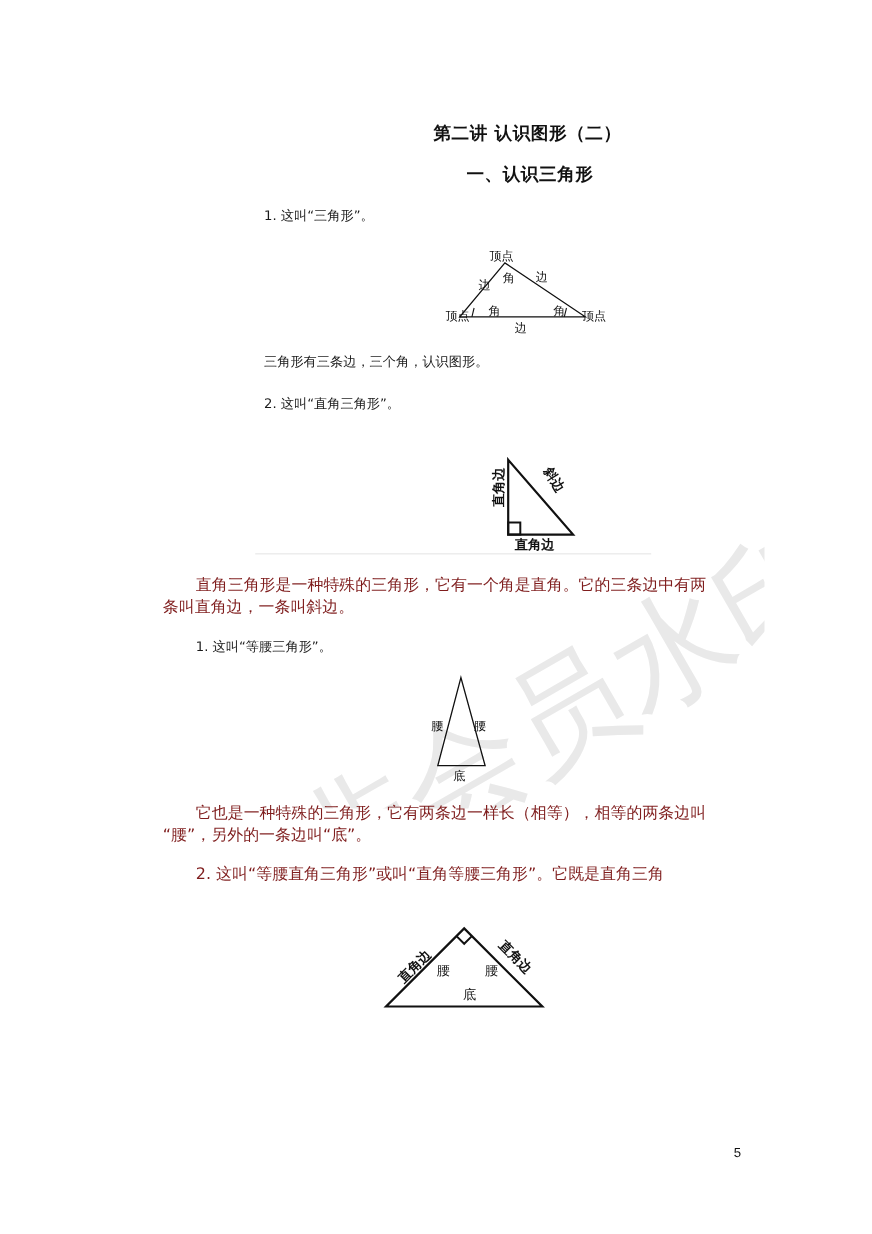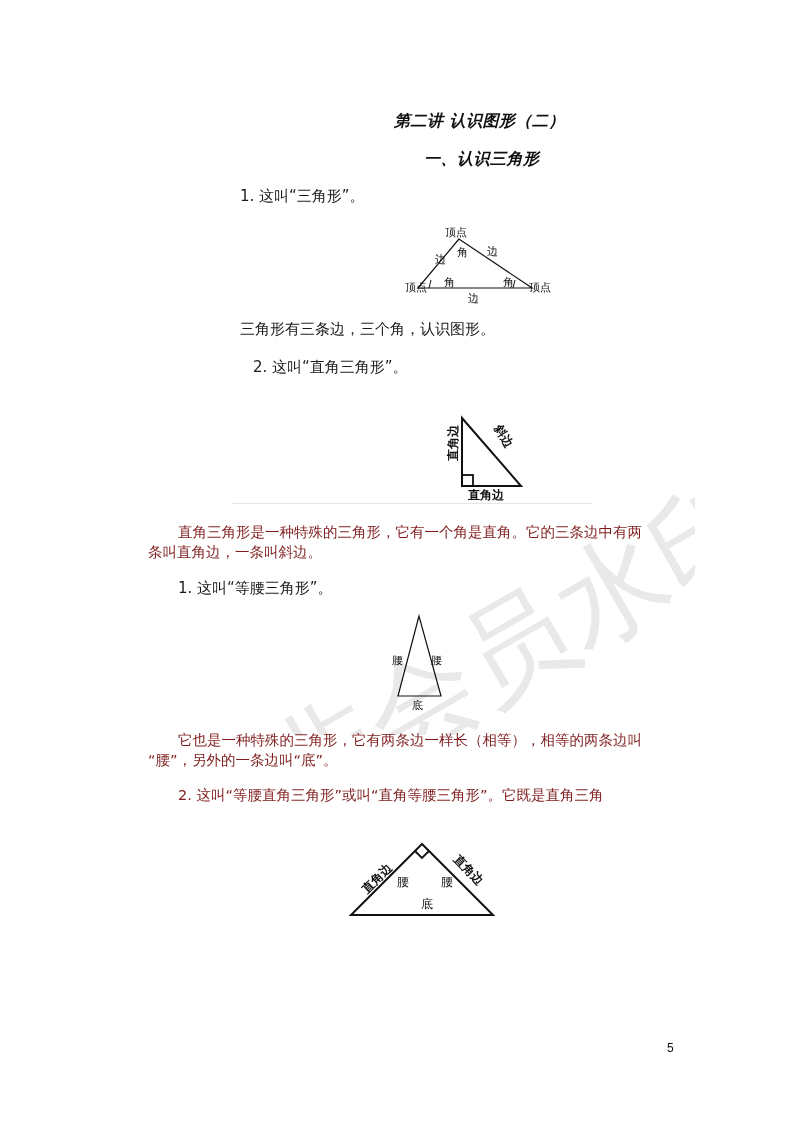--- a/index.html
+++ b/index.html
@@ -3,25 +3,25 @@
 <meta charset="utf-8">
 <style>
   html, body { margin: 0; padding: 0; background: #ffffff; }
   body {
     width: 793px; height: 1122px; position: relative; overflow: hidden;
     font-family: "DejaVu Sans", sans-serif; color: #111;
   }
   .abs { position: absolute; }
   .title {
     font-family: "DejaVu Sans", sans-serif; font-weight: bold;
-    font-size: 16px; letter-spacing: 0.5px; white-space: nowrap; font-style: italic;
+    font-size: 16px; letter-spacing: 0.5px; white-space: nowrap;
   }
   .body-text {
     font-family: "DejaVu Sans", sans-serif;
-    font-size: 15px; line-height: 20px; white-space: nowrap; color: #1a1a1a;
+    font-size: 12px; line-height: 20px; white-space: nowrap; color: #1a1a1a;
   }
   .para {
     font-family: "DejaVu Sans", sans-serif;
     font-size: 14.5px; line-height: 20px; color: #7f1d1d;
     width: 545px; text-indent: 30px;
   }
   .para-line { display:block; white-space: nowrap; }
   svg text { font-family: "DejaVu Sans", sans-serif; fill: #111; }
   .watermark {
     position: absolute; left: 175px; top: 415px; width: 520px; height: 320px;
@@ -57,21 +57,21 @@
     <text x="82" y="33" font-size="11">边</text>
     <text x="63" y="80" font-size="11">边</text>
     <text x="52" y="34" font-size="11">角</text>
     <text x="39" y="64" font-size="11">角</text>
     <text x="98" y="64" font-size="11">角</text>
   </svg>
 </div>
 
 <div class="abs body-text" style="left:240px; top:319px;">三角形有三条边，三个角，认识图形。</div>
 
-<div class="abs body-text" style="left:253px; top:357px;">2. 这叫“直角三角形”。</div>
+<div class="abs body-text" style="left:240px; top:357px;">2. 这叫“直角三角形”。</div>
 
 <div class="abs" style="left:436px; top:395px;">
   <svg width="100" height="110" viewBox="0 0 100 110">
     <polygon points="26,23 26,91 85,91" fill="none" stroke="#111" stroke-width="2"></polygon>
     <rect x="26" y="80" width="11" height="11" fill="none" stroke="#111" stroke-width="1.8"></rect>
     <text x="0" y="0" font-size="12" font-weight="bold" transform="translate(21,66) rotate(-90)">直角边</text>
     <text x="0" y="0" font-size="12" font-weight="bold" transform="translate(58,33) rotate(58)">斜边</text>
     <text x="32" y="104" font-size="12" font-weight="bold">直角边</text>
   </svg>
 </div>

